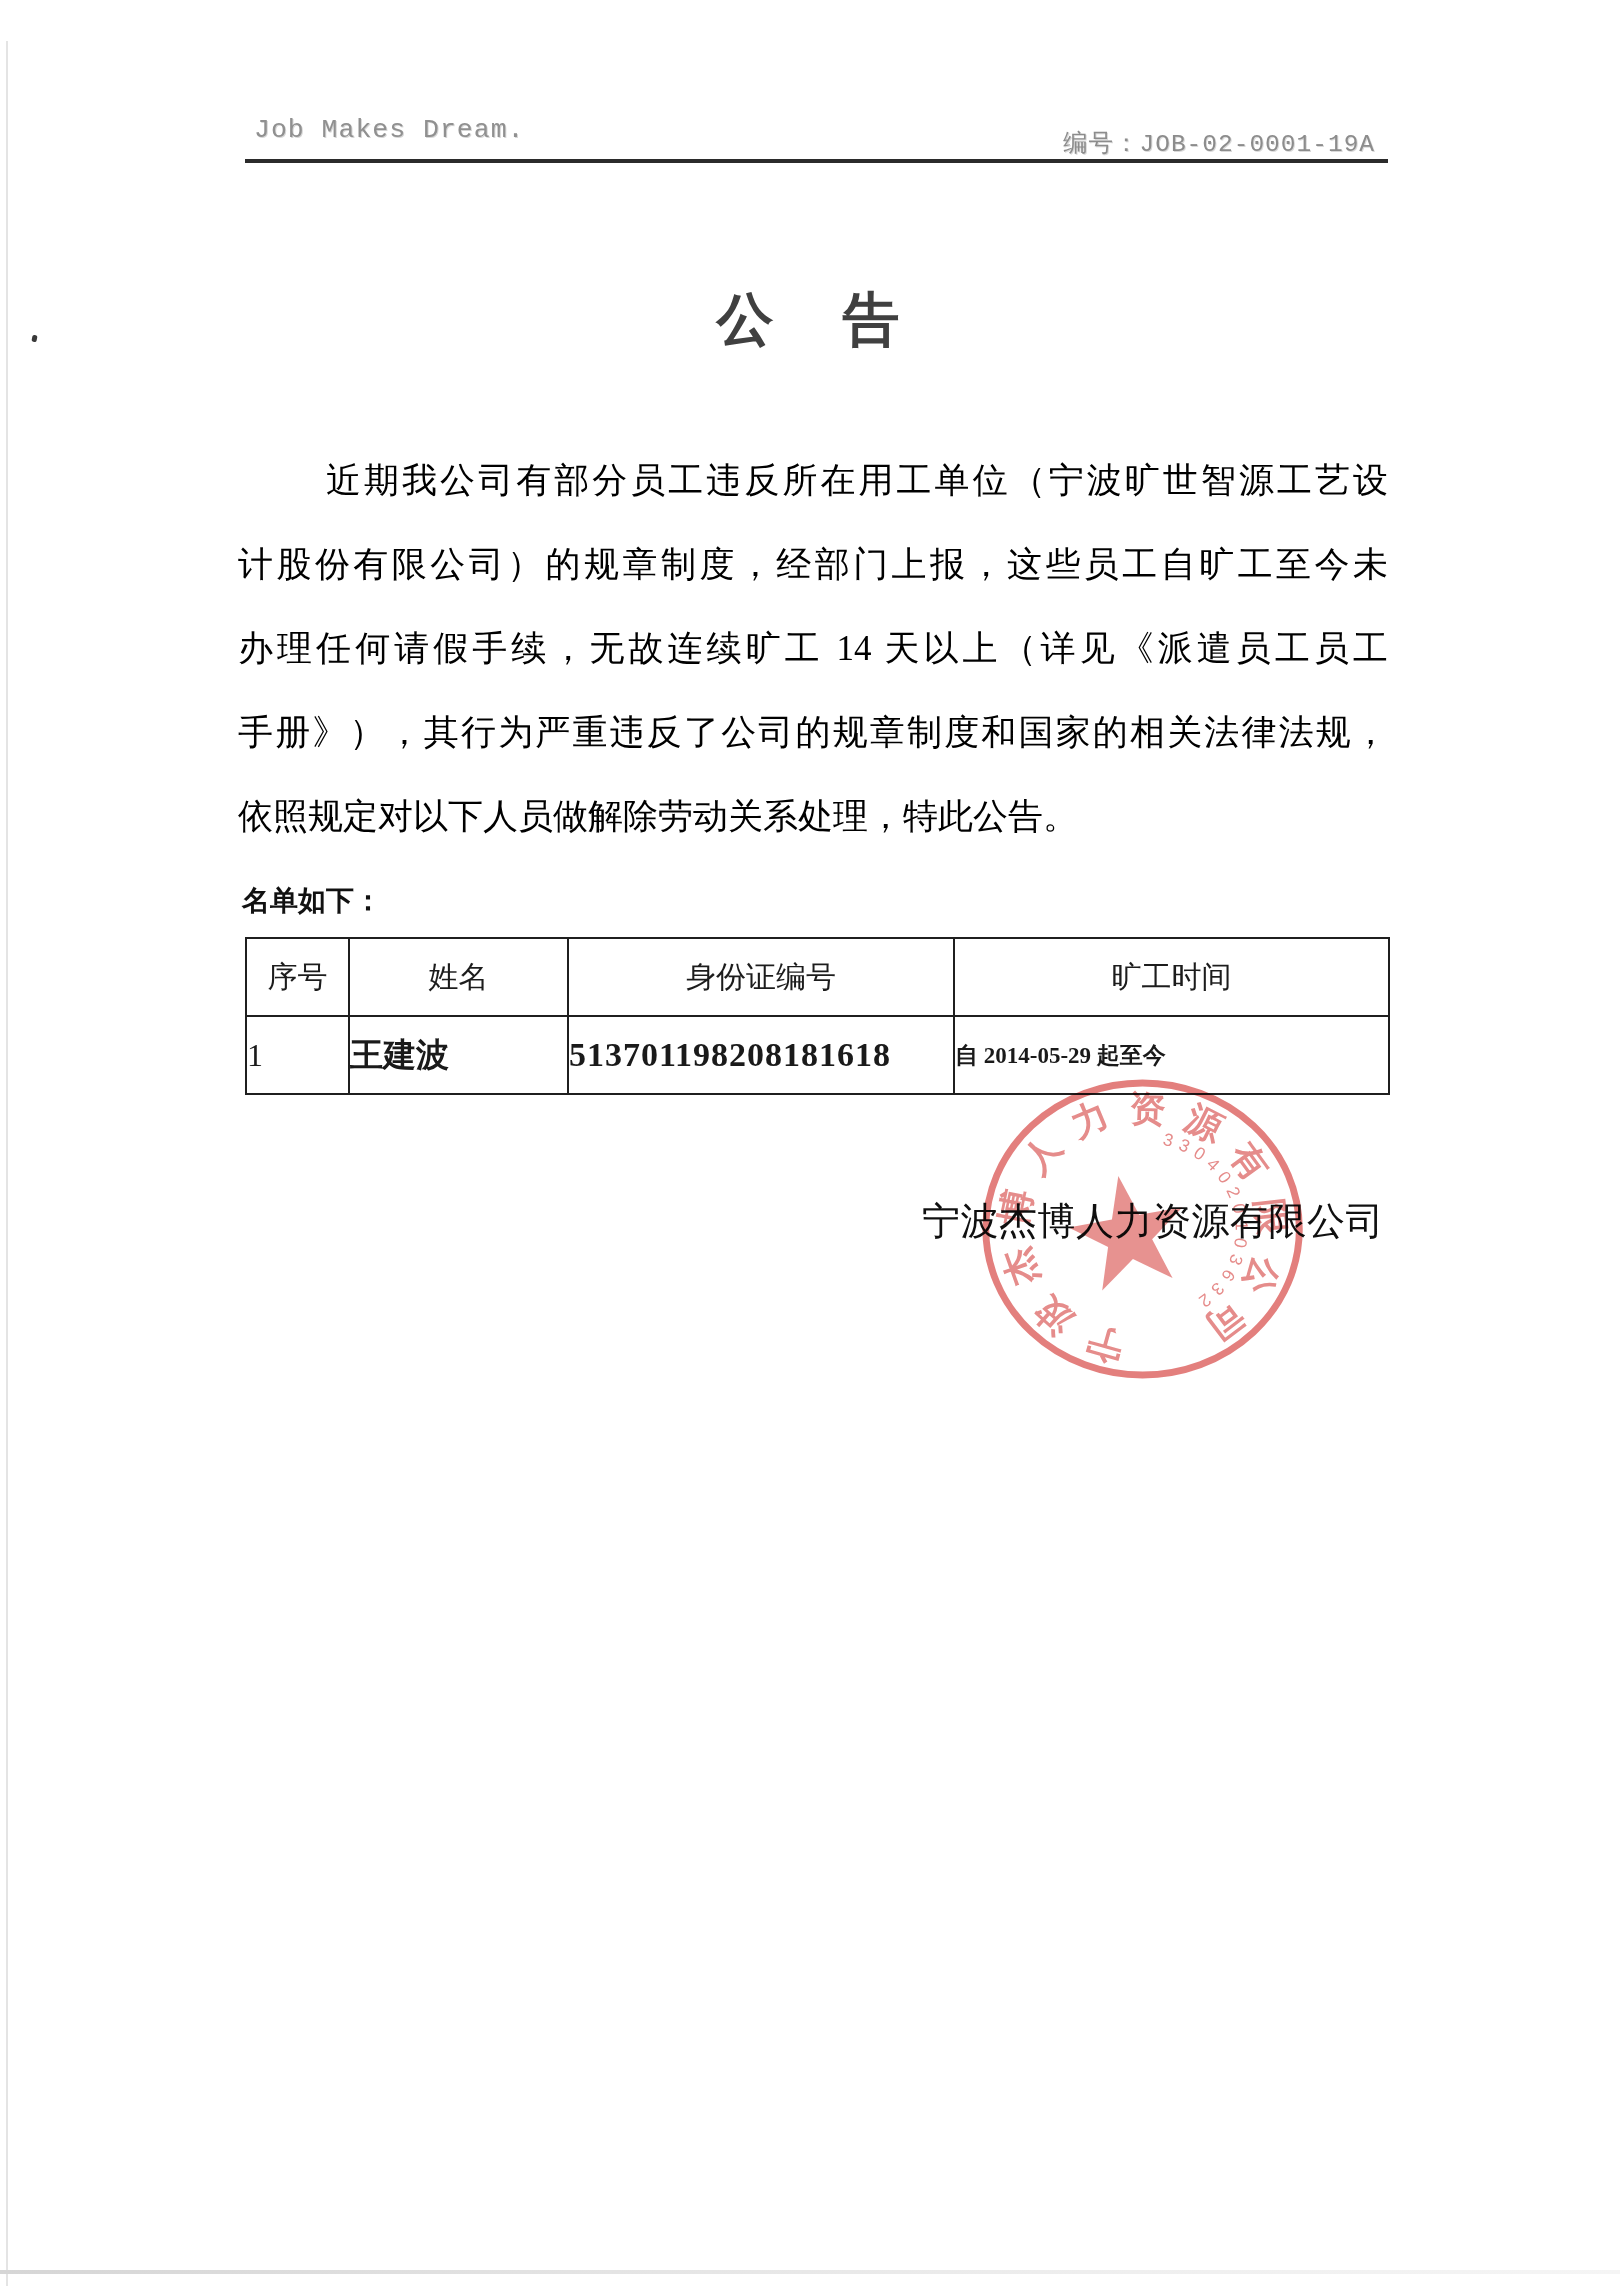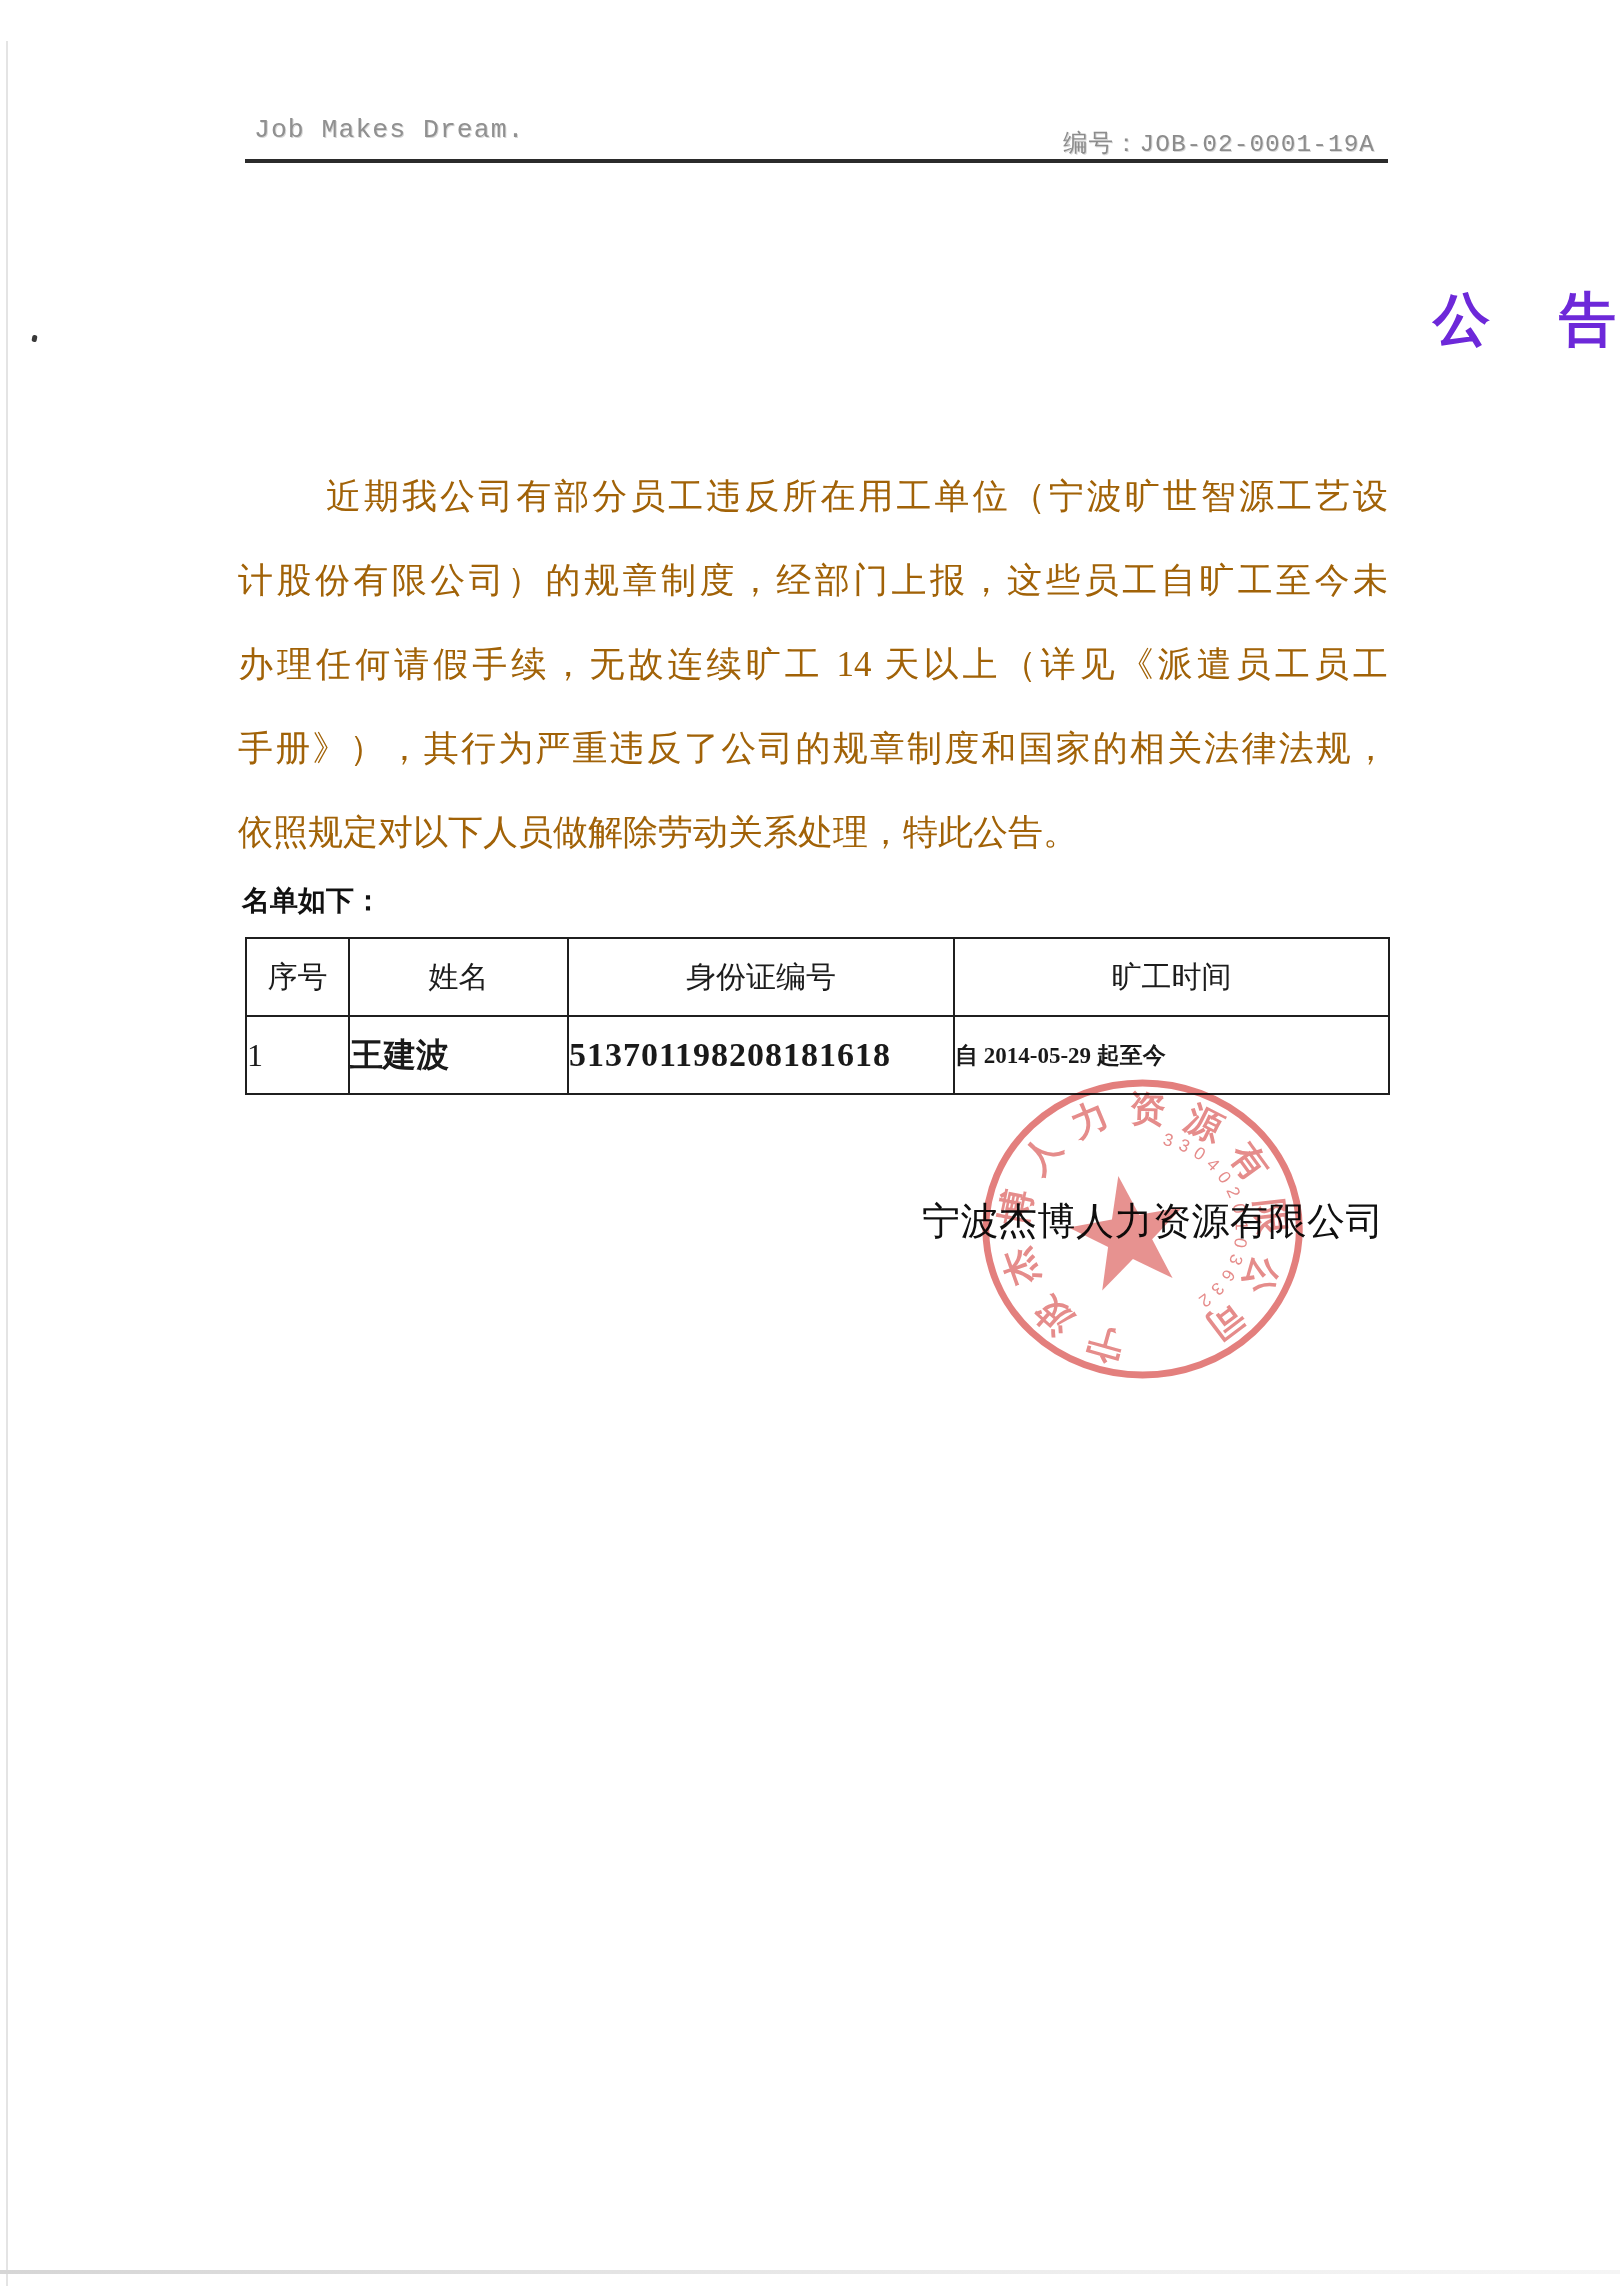--- a/index.html
+++ b/index.html
@@ -25,27 +25,27 @@
   .hdr-doc-no {
     position:absolute; left:1063px; top:126px;
     font-family:"Liberation Mono","DejaVu Sans Mono",monospace;
     font-size:24.5px; color:#8c8c8c; letter-spacing:1px;
     text-shadow:1px 1px 0 rgba(185,185,185,.55);
   }
   .hdr-rule { position:absolute; left:245px; top:159px; width:1143px; height:3.9px; background:#2b2b2b; }
 
   
   .doc-title {
-    position:absolute; left:0; top:282px; width:1620px; text-align:right;
-    font-size:57px; font-weight:bold; color:#6d28d9;
+    position:absolute; left:0; top:282px; width:1620px; text-align:center;
+    font-size:57px; font-weight:bold; color:#404040;
     word-spacing:47px; letter-spacing:3.9px;
   }
 
   
-  .para { position:absolute; left:238px; top:455px; width:1150px; font-size:35px; color:#a16207; }
+  .para { position:absolute; left:238px; top:439px; width:1150px; font-size:35px; color:#000000; }
   .para-line { height:84px; line-height:84px; text-align:justify; text-align-last:justify; overflow:hidden; }
   .para-line.first { padding-left:88px; }
   .para-line.last { text-align-last:left; }
 
   .list-label {
     position:absolute; left:242px; top:882px;
     font-family:"Liberation Sans","DejaVu Sans",sans-serif;
     font-size:28px; font-weight:bold; color:#111;
   }
 

